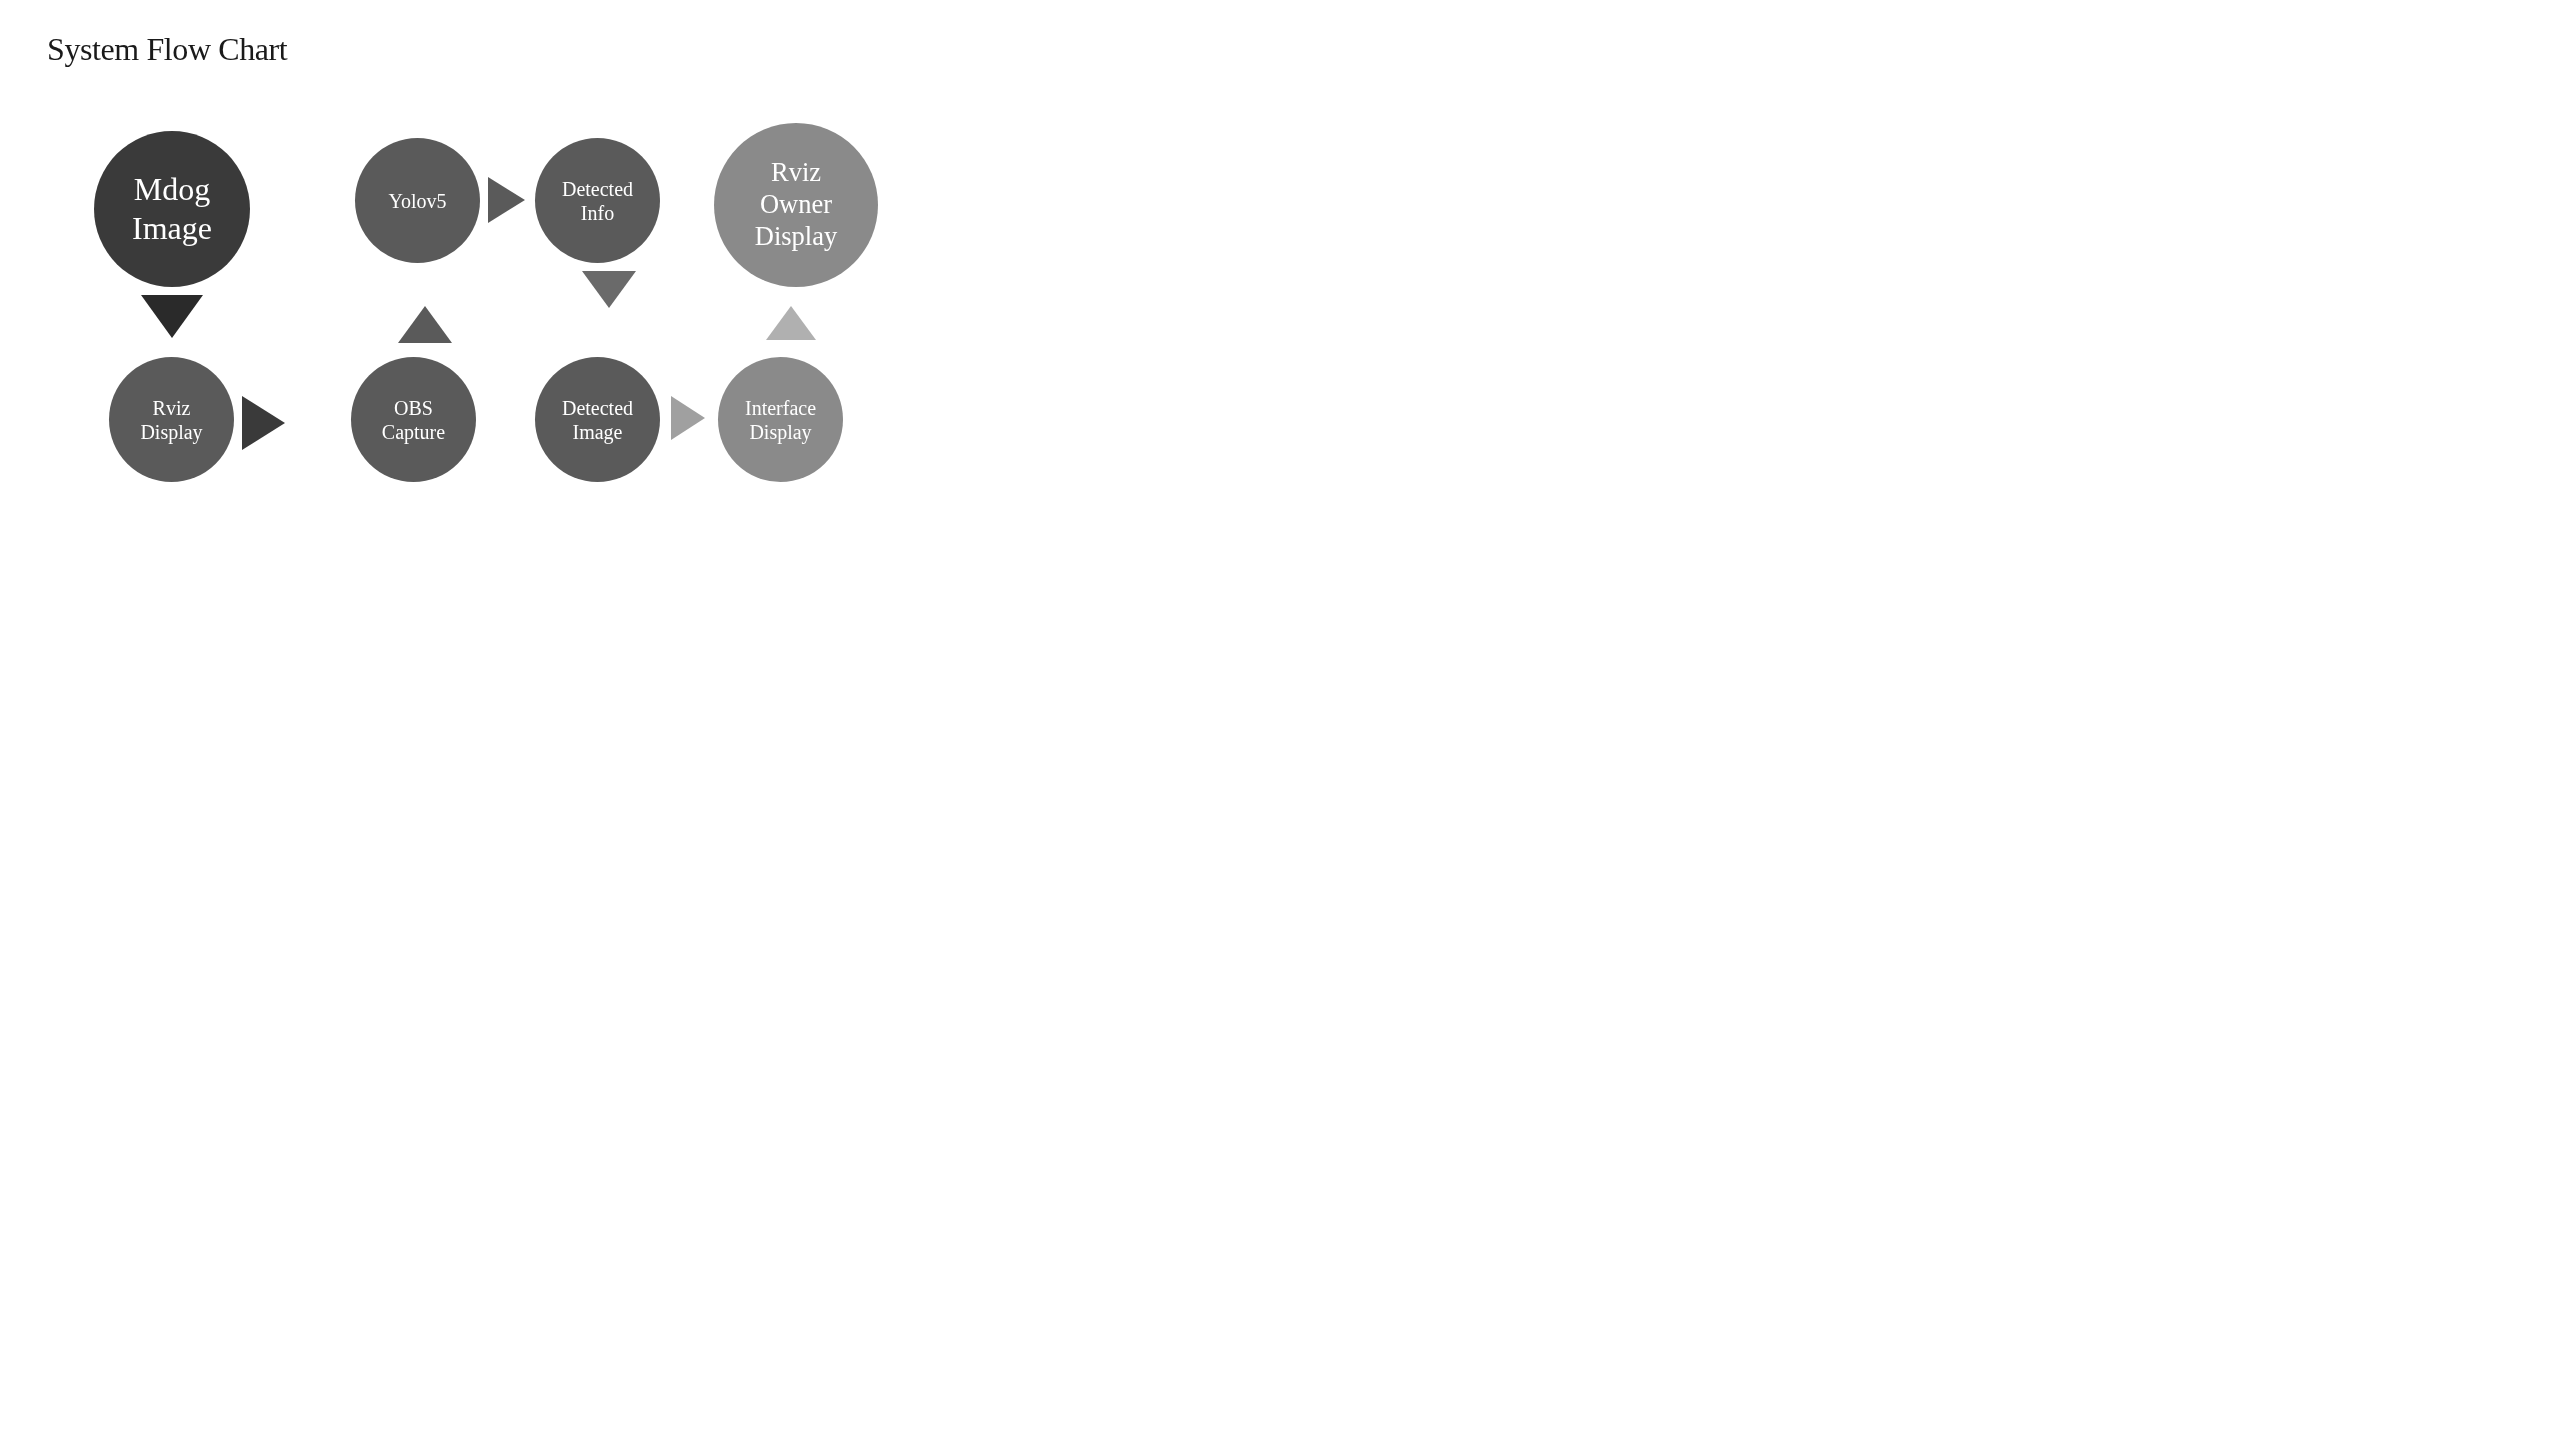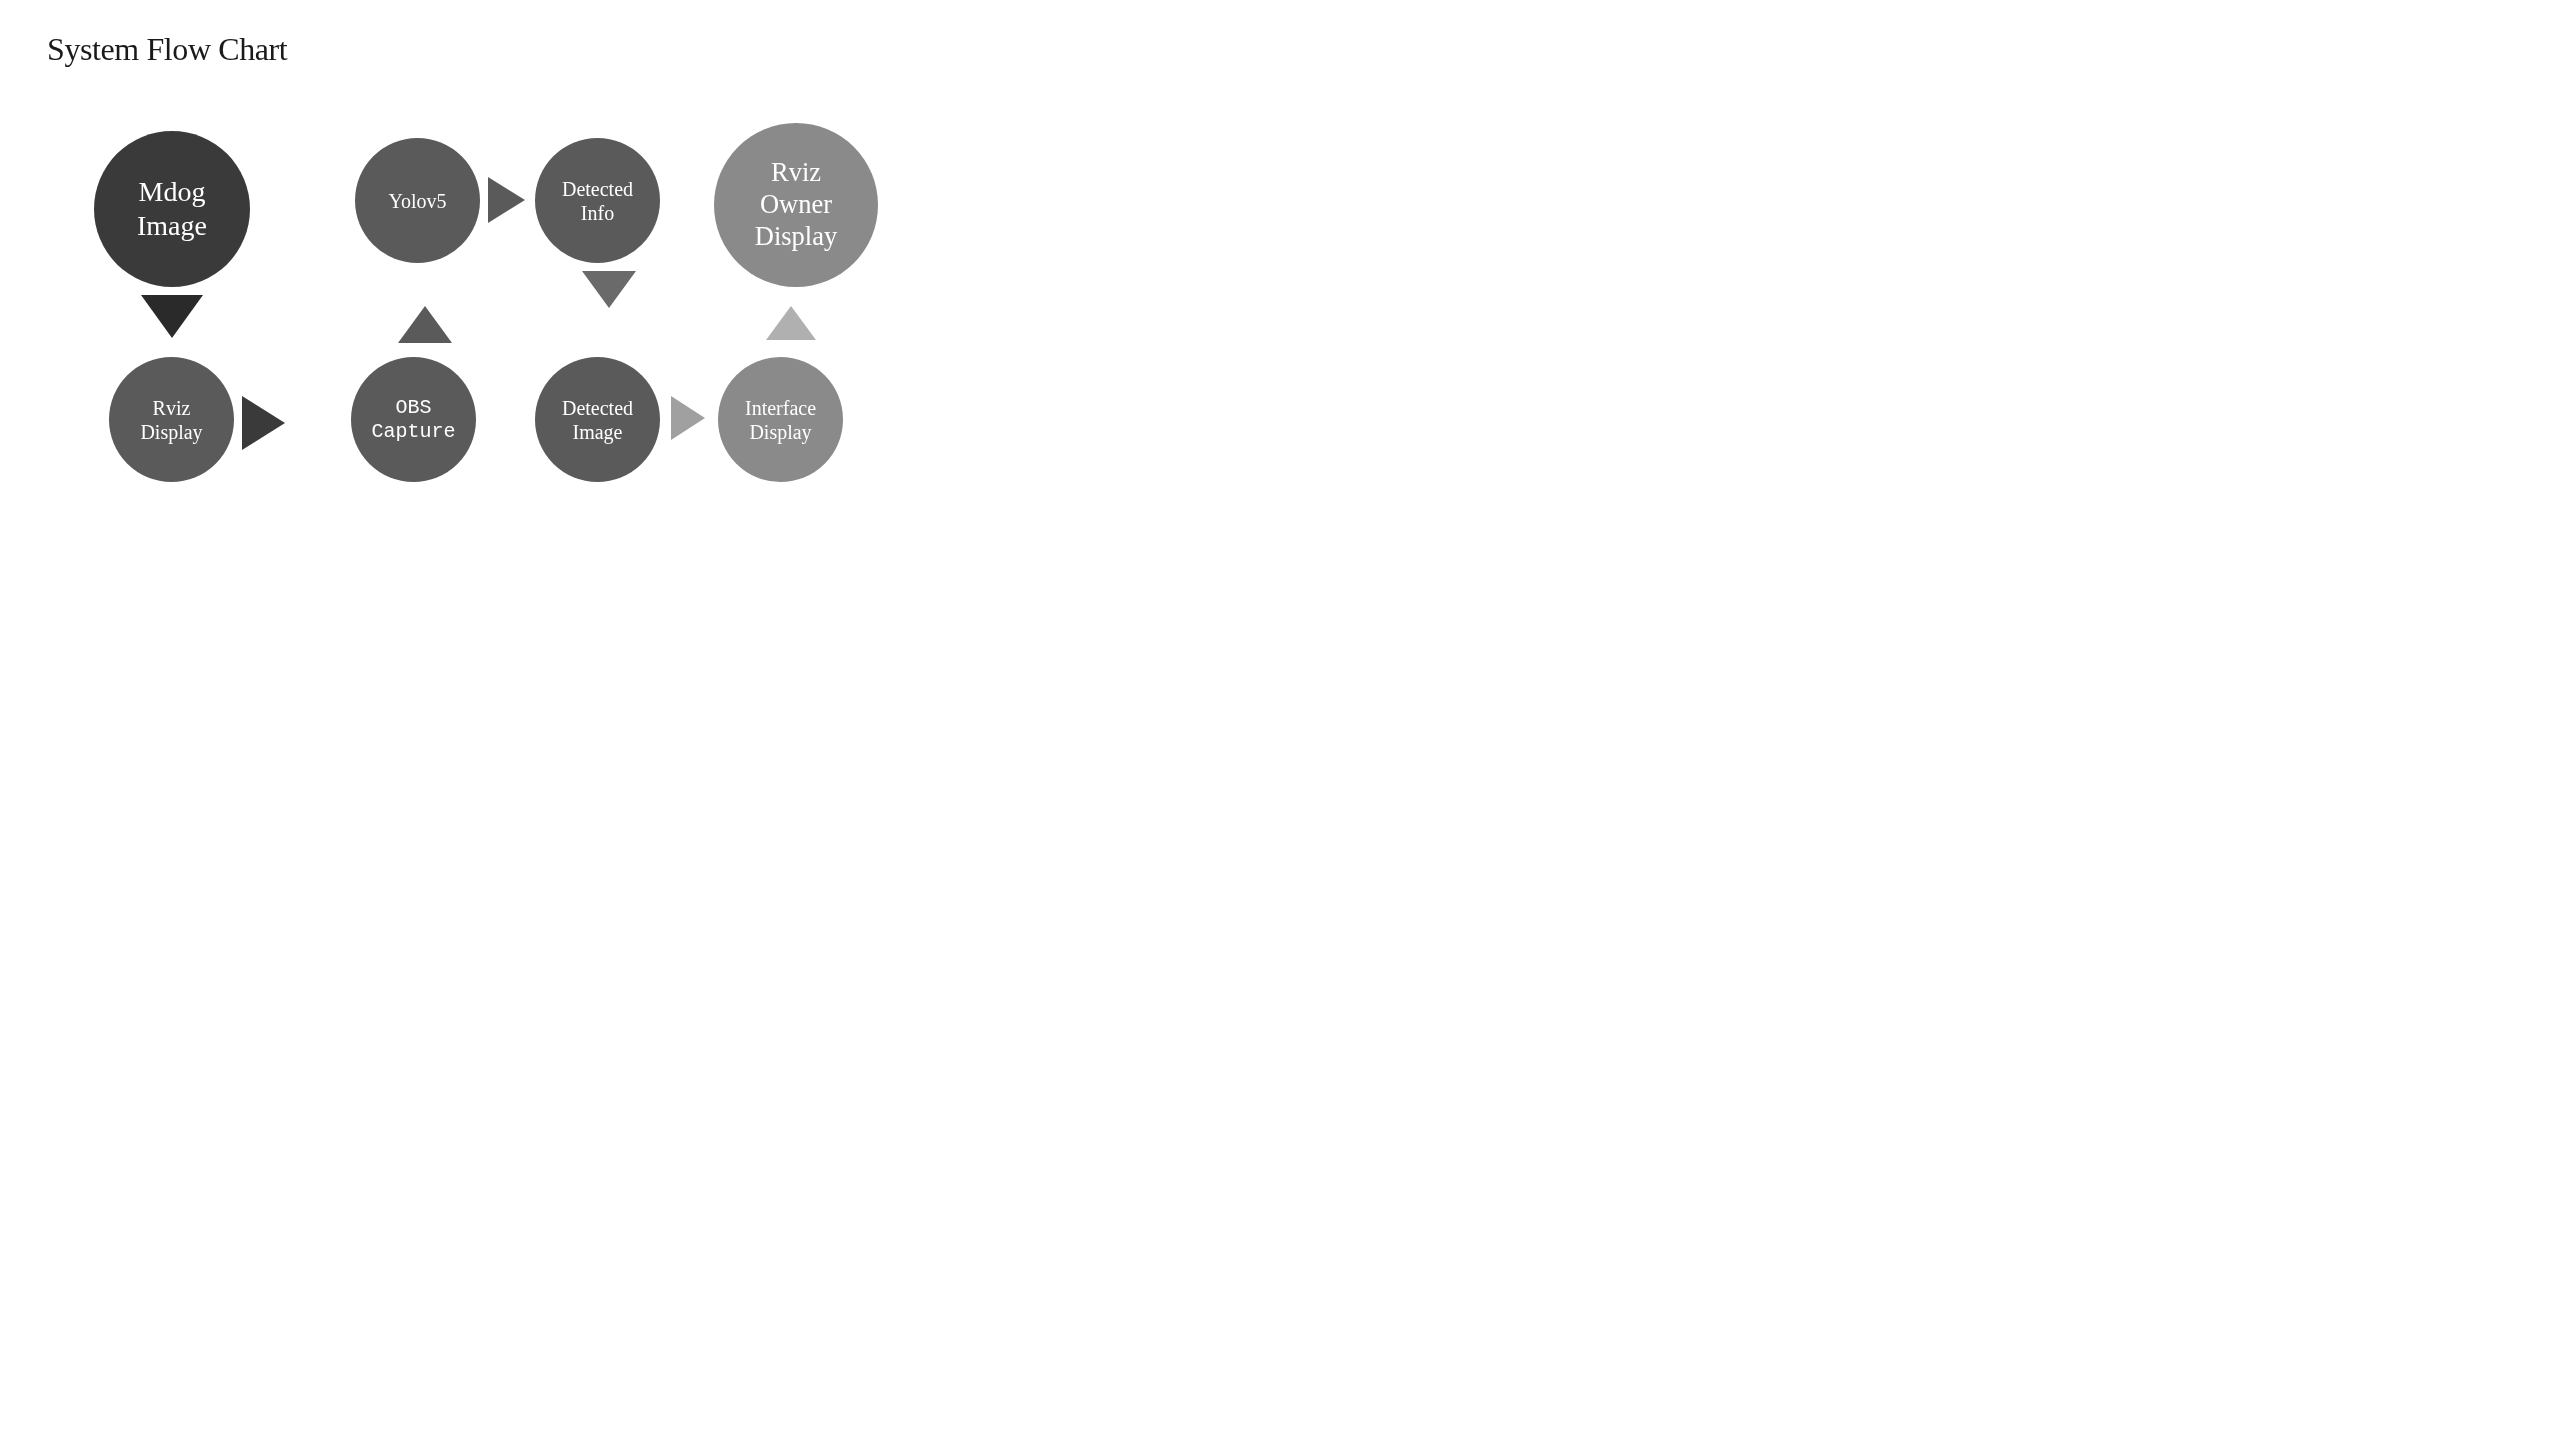--- a/index.html
+++ b/index.html
@@ -44,21 +44,21 @@
       color: white;
       font-size: 22px;
       line-height: 1.2;
       position: absolute;
     }
 
     .circle-large {
       width: 156px;
       height: 156px;
       background: #3a3a3a;
-      font-size: 28px;
+      font-size: 32px;
     }
 
     .circle-medium {
       width: 125px;
       height: 125px;
       background: #5a5a5a;
       font-size: 20px;
     }
 
     .circle-large-light {
@@ -148,21 +148,21 @@
     <div class="arrow-down-dark" style="left: 94px; top: 180px;"></div>
 
     <div class="circle circle-medium" style="left: 62px; top: 242px;">
       <span style="white-space: pre-line;">Rviz
 Display</span>
     </div>
 
     <div class="arrow-right-dark" style="left: 195px; top: 281px;"></div>
 
     <div class="circle circle-medium" style="left: 304px; top: 242px;">
-      <span style="white-space: pre-line; font-family: Liberation Mono, monospace;">OBS
+      <span style="white-space: pre-line;">OBS
 Capture</span>
     </div>
 
     <div class="arrow-up-medium" style="left: 351px; top: 191px;"></div>
 
     <div class="circle circle-medium" style="left: 308px; top: 23.4px;">
       <span style="white-space: pre-line;">Yolov5</span>
     </div>
 
     <div class="arrow-right-medium" style="left: 441px; top: 62px;"></div>

